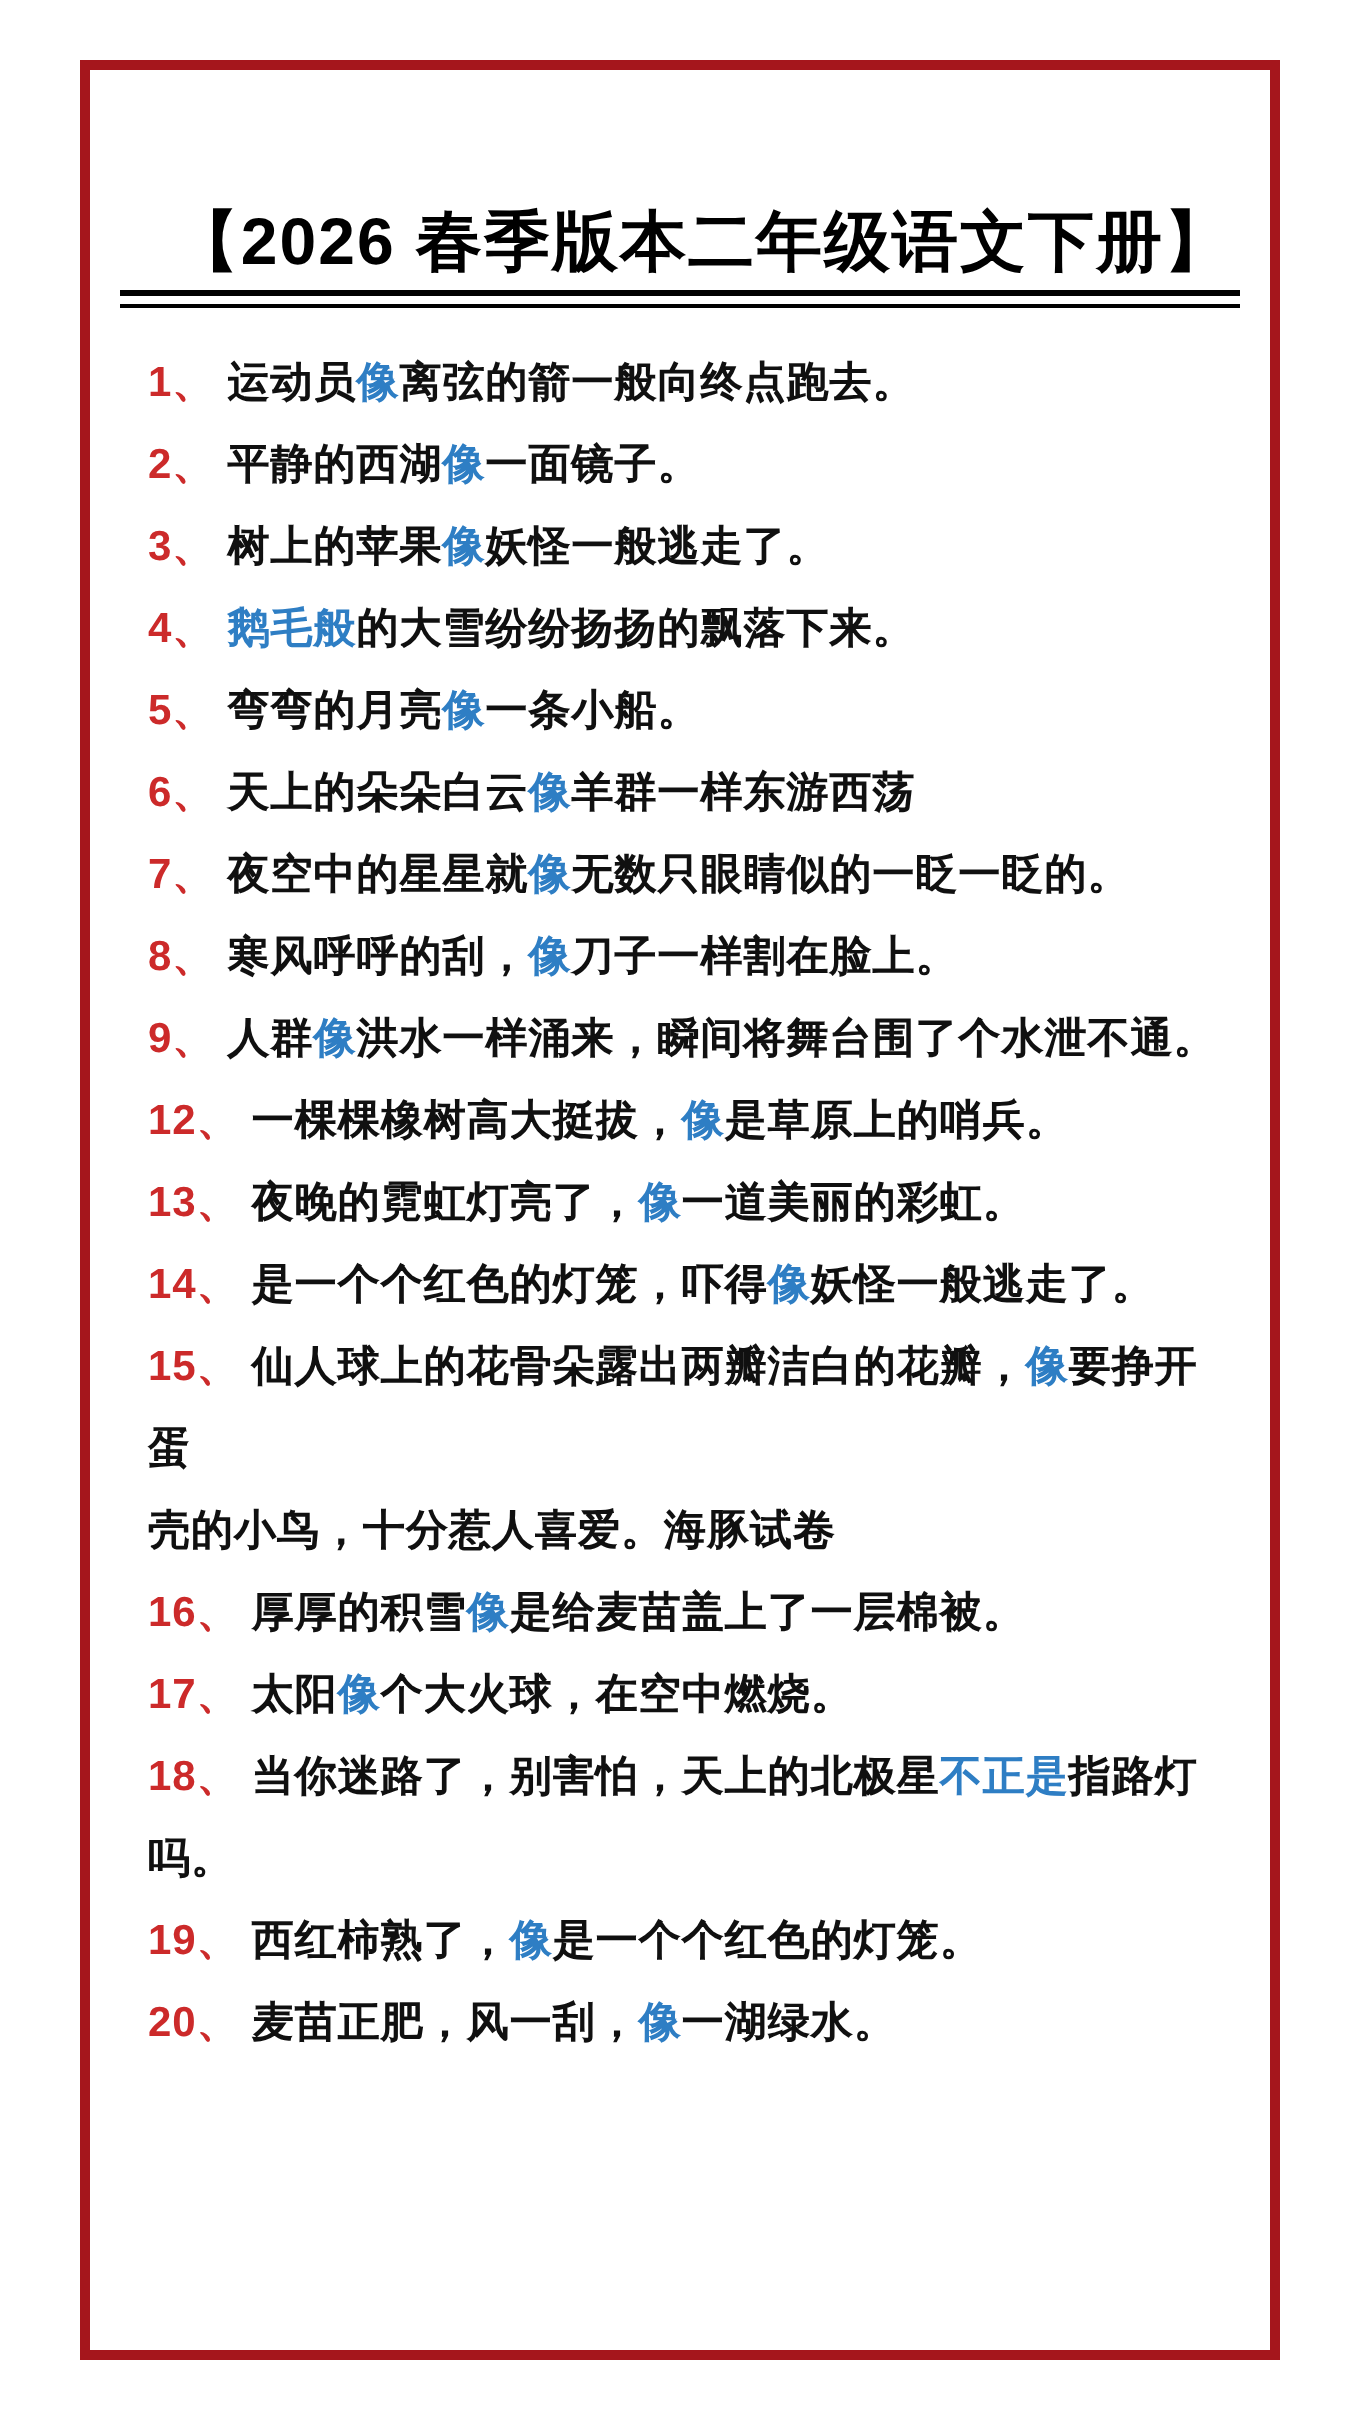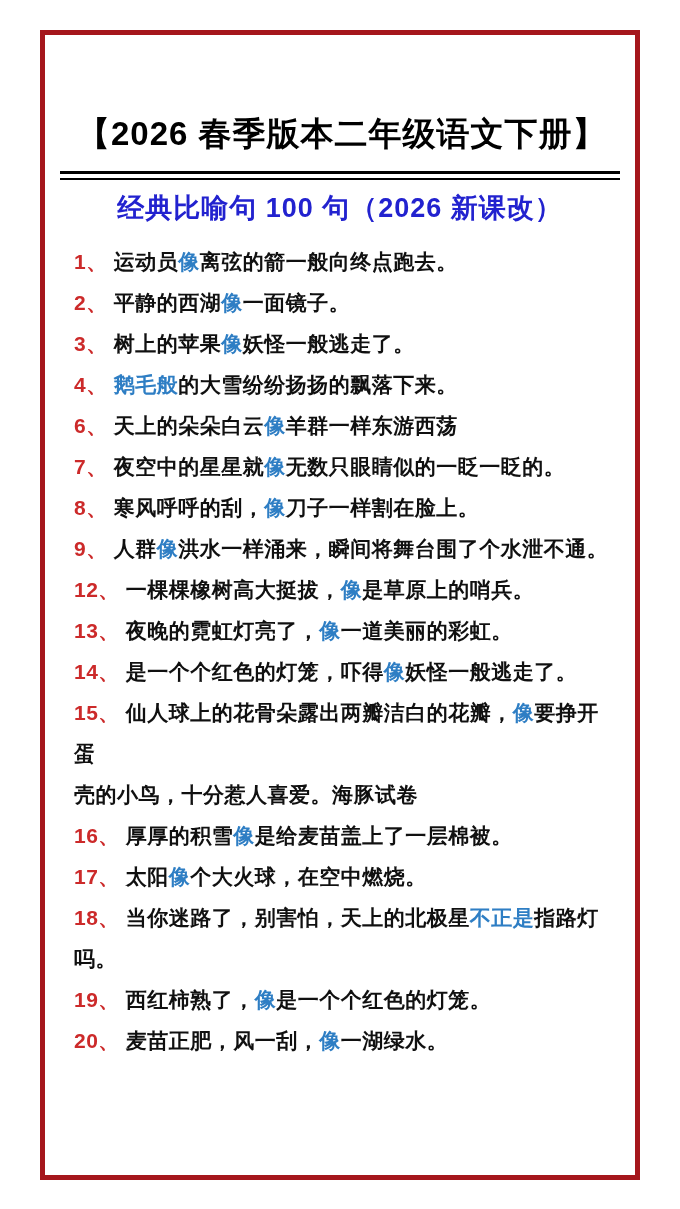--- a/index.html
+++ b/index.html
@@ -20,21 +20,21 @@
     left: 40px;
     top: 30px;
     width: 600px;
     height: 1150px;
     box-sizing: border-box;
     border: 5px solid var(--border-red, #a5161c);
     padding: 62px 15px 0 15px;
     background: #ffffff;
   }
   .title {
-    margin: 17px;
+    margin: 4px;
     font-size: 33px;
     line-height: 40px;
     color: var(--title-color, #000);
     text-align: right;
     letter-spacing: 1px;
     white-space: nowrap;
   }
   .title-rule {
     height: 4px;
     border-top: 3px solid #000;
@@ -67,30 +67,30 @@
   .hl {
     color: var(--highlight-blue, #2e7ec4);
   }
 </style>
 </head>
 <body>
 
 <div class="frame">
   <h1 class="title">【2026 春季版本二年级语文下册】</h1>
   <div class="title-rule"></div>
-  <h2 class="subtitle">经典比喻句 100 句（2026 新课改）</h2>
   <div class="list">
   <div class="item"><span class="num">1、</span><span class="txt"><span class="plain">运动员</span><span class="hl">像</span><span class="plain">离弦的箭一般向终点跑去。</span></span></div>
 
   <div class="item"><span class="num">2、</span><span class="txt"><span class="plain">平静的西湖</span><span class="hl">像</span><span class="plain">一面镜子。</span></span></div>
 
   <div class="item"><span class="num">3、</span><span class="txt"><span class="plain">树上的苹果</span><span class="hl">像</span><span class="plain">妖怪一般逃走了。</span></span></div>
 
   <div class="item"><span class="num">4、</span><span class="txt"><span class="hl">鹅毛般</span><span class="plain">的大雪纷纷扬扬的飘落下来。</span></span></div>
 
+  <div class="item"><span class="num">5、</span><span class="txt"><span class="plain">弯弯的月亮</span><span class="hl">像</span><span class="plain">一条小船。</span></span></div>
 
   <div class="item"><span class="num">6、</span><span class="txt"><span class="plain">天上的朵朵白云</span><span class="hl">像</span><span class="plain">羊群一样东游西荡</span></span></div>
 
   <div class="item"><span class="num">7、</span><span class="txt"><span class="plain">夜空中的星星就</span><span class="hl">像</span><span class="plain">无数只眼睛似的一眨一眨的。</span></span></div>
 
   <div class="item"><span class="num">8、</span><span class="txt"><span class="plain">寒风呼呼的刮，</span><span class="hl">像</span><span class="plain">刀子一样割在脸上。</span></span></div>
 
 
 
   <div class="item"><span class="num">9、</span><span class="txt"><span class="plain">人群</span><span class="hl">像</span><span class="plain">洪水一样涌来，瞬间将舞台围了个水泄不通。</span></span></div>

